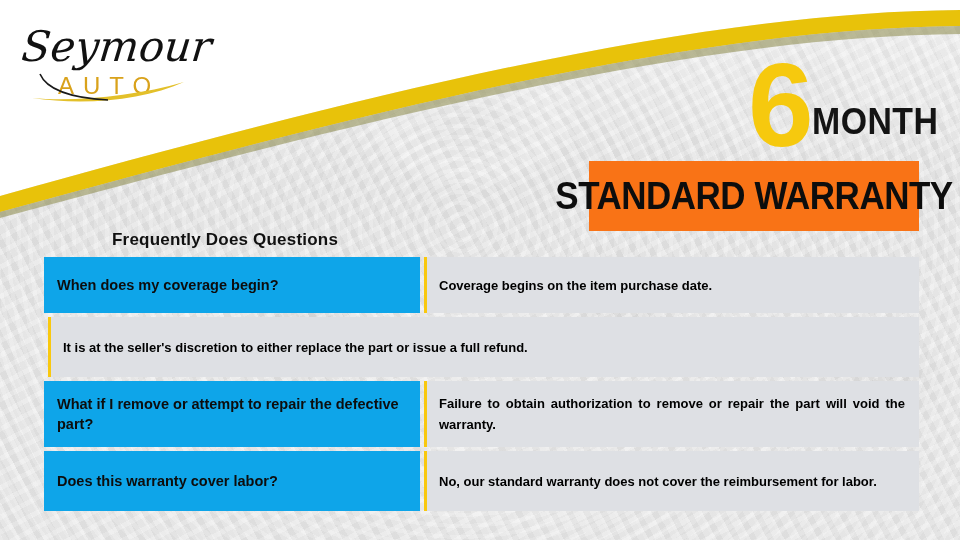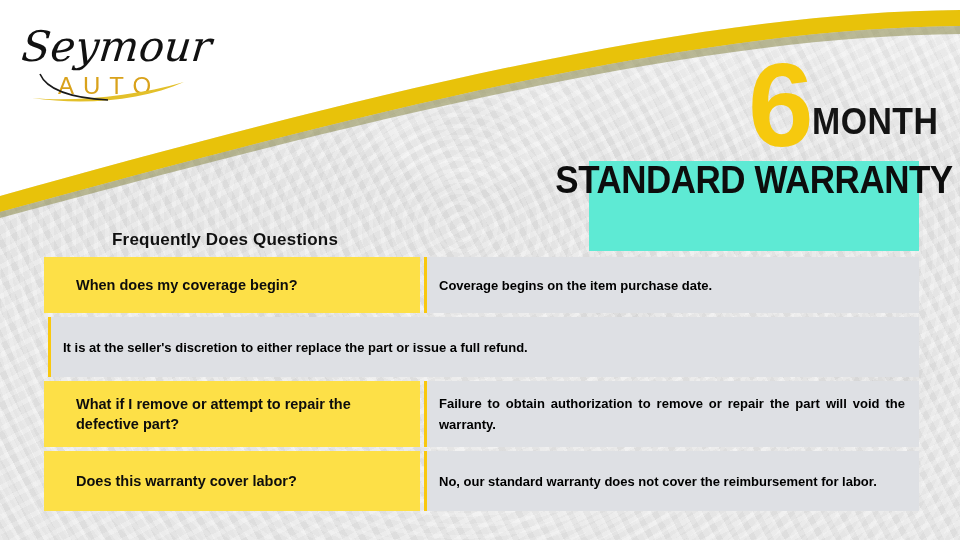--- a/index.html
+++ b/index.html
@@ -117,24 +117,24 @@
     color: #141414;
     letter-spacing: 0.5px;
     transform: scaleX(0.94);
     transform-origin: left top;
   }
   .badge-std {
     position: absolute;
     left: 589px;
     top: 161px;
     width: 330px;
-    height: 90px;
-    background: #5eead4;
-    display: flex;
-    align-items: flex-start;
+    height: 70px;
+    background: #f97316;
+    display: flex;
+    align-items: center;
     justify-content: center;
   }
   .badge-std span {
     font-family: "Liberation Sans", sans-serif;
     font-weight: bold;
     font-size: 38px;
     line-height: 38px;
     color: #0d0d0d;
     letter-spacing: -0.5px;
     transform: scaleX(0.92);
@@ -163,23 +163,23 @@
   .faq-row {
     display: flex;
     width: 100%;
     margin-bottom: 4px;
   }
   .faq-row:last-child { margin-bottom: 0; }
 
   .faq-q {
     width: 376px;
     flex: 0 0 376px;
-    background: #fde047;
+    background: #0ea5e9;
     box-sizing: border-box;
-    padding: 12px 14px 12px 32px;
+    padding: 12px 14px 12px 13px;
     display: flex;
     align-items: center;
   }
   .faq-q span {
     font-family: "Liberation Sans", sans-serif;
     font-weight: bold;
     font-size: 14.5px;
     line-height: 20px;
     color: #0d0d0d;
   }

